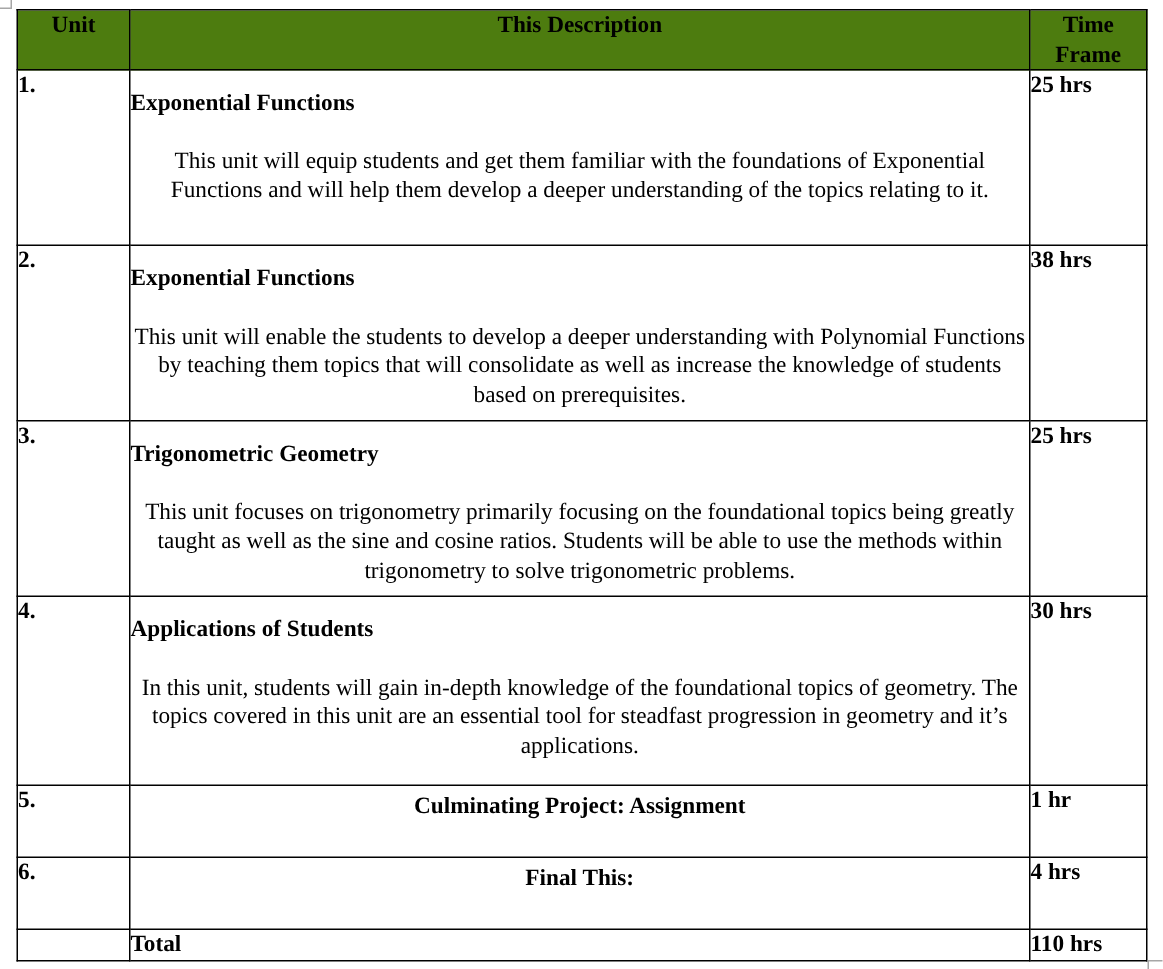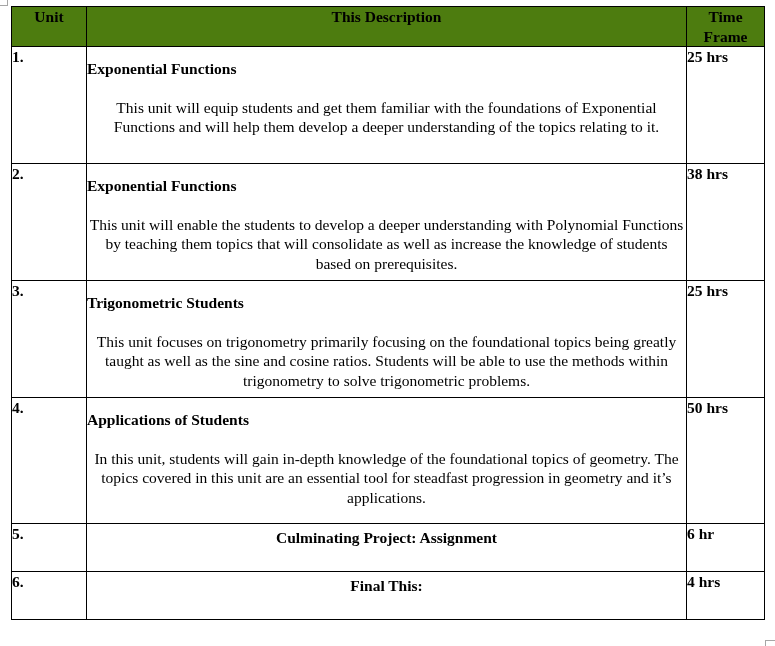--- a/index.html
+++ b/index.html
@@ -123,55 +123,60 @@
     <td class="cell-pad-desc">
       <span class="unit-title">Exponential Functions</span>
       <span class="unit-desc">This unit will enable the students to develop a deeper understanding with Polynomial Functions by teaching them topics that will consolidate as well as increase the knowledge of students based on prerequisites.</span>
     </td>
     <td class="cell-pad-time bold">38 hrs</td>
   </tr>
 
   <tr class="unit-row-tall">
     <td class="cell-pad-unit bold">3.</td>
     <td class="cell-pad-desc">
-      <span class="unit-title">Trigonometric Students</span>
+      <span class="unit-title">Trigonometric Geometry</span>
       <span class="unit-desc">This unit focuses on trigonometry primarily focusing on the foundational topics being greatly taught as well as the sine and cosine ratios. Students will be able to use the methods within trigonometry to solve trigonometric problems.</span>
     </td>
     <td class="cell-pad-time bold">25 hrs</td>
   </tr>
 
   <tr class="unit-row-geo">
     <td class="cell-pad-unit bold">4.</td>
     <td class="cell-pad-desc">
       <span class="unit-title">Applications of Students</span>
       <span class="unit-desc">In this unit, students will gain in-depth knowledge of the foundational topics of geometry. The topics covered in this unit are an essential tool for steadfast progression in geometry and it’s applications.</span>
     </td>
-    <td class="cell-pad-time bold">50 hrs</td>
+    <td class="cell-pad-time bold">30 hrs</td>
   </tr>
 
   <tr class="unit-row-short">
     <td class="cell-pad-unit">
       <span class="short-num">5.</span>
     </td>
     <td class="cell-pad-desc">
       <span class="short-title">Culminating Project: Assignment</span>
     </td>
     <td class="cell-pad-time">
-      <span class="short-num">6 hr</span>
+      <span class="short-num">1 hr</span>
     </td>
   </tr>
 
   <tr class="unit-row-short">
     <td class="cell-pad-unit">
       <span class="short-num">6.</span>
     </td>
     <td class="cell-pad-desc">
       <span class="short-title">Final This:</span>
     </td>
     <td class="cell-pad-time">
       <span class="short-num">4 hrs</span>
     </td>
   </tr>
 
+  <tr class="total-row">
+    <td class="cell-pad-unit bold"></td>
+    <td class="cell-pad-desc bold">Total</td>
+    <td class="cell-pad-time bold">110 hrs</td>
+  </tr>
 </tbody>
   </table>
 
 <div class="corner-mark-br"></div>
 
 </body></html>

